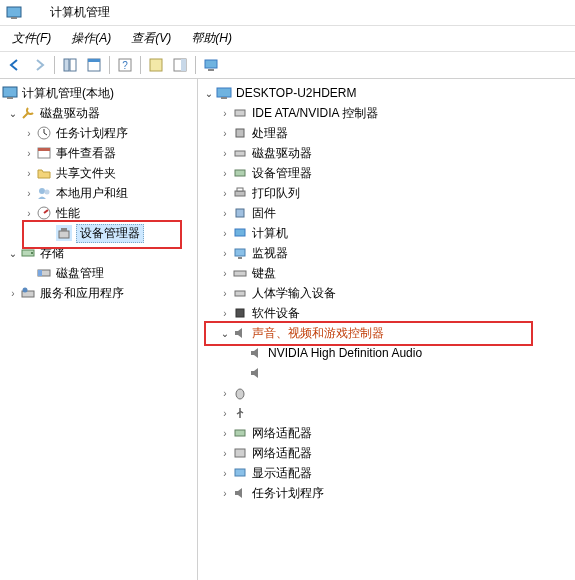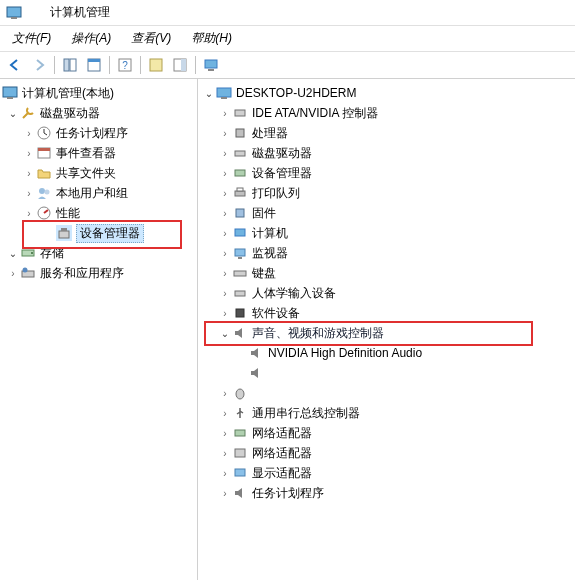--- a/index.html
+++ b/index.html
@@ -277,20 +277,29 @@
     <div class="tree-row" style="padding-left:6px">
       <span class="twisty open">⌄</span>
       <span class="ticon">
           <svg width="16" height="16">
             <rect x="2" y="5" width="12" height="6" fill="#b8d8b8" stroke="#5a8a5a"></rect>
             <circle cx="12" cy="8" r="1" fill="#3a6a3a"></circle>
           </svg>
         </span>
       <span>存储</span>
     </div>
+    <div class="tree-row" style="padding-left:36px">
+      <span class="ticon">
+          <svg width="16" height="16">
+            <rect x="2" y="5" width="12" height="6" fill="#d0d0d0" stroke="#707070"></rect>
+            <rect x="2" y="5" width="4" height="6" fill="#7aa7e0"></rect>
+          </svg>
+        </span>
+      <span>磁盘管理</span>
+    </div>
     <div class="tree-row" style="padding-left:6px">
       <span class="twisty">›</span>
       <span class="ticon">
           <svg width="16" height="16">
             <rect x="2" y="6" width="12" height="6" fill="#d0d0d0" stroke="#707070"></rect>
             <circle cx="5" cy="5" r="2.5" fill="#5a8ac0"></circle>
           </svg>
         </span>
       <span>服务和应用程序</span>
     </div>
@@ -411,21 +420,21 @@
       </div>
 
     <div class="hlbox-right">
       <div class="tree-row" style="padding-left:20px">
         <span class="twisty open">⌄</span>
         <span class="ticon">
             <svg width="14" height="14">
               <path d="M2 5 h3 l4-3 v10 l-4-3 h-3 z" fill="#808080"></path>
             </svg>
           </span>
-        <span style="color:#0f172a">声音、视频和游戏控制器</span>
+        <span style="color:#c2410c">声音、视频和游戏控制器</span>
       </div>
     </div>
     <div class="tree-row" style="padding-left:50px">
         <span class="ticon">
           <svg width="14" height="14">
             <path d="M2 5 h3 l4-3 v10 l-4-3 h-3 z" fill="#808080"></path>
           </svg>
         </span>
         <span>NVIDIA High Definition Audio</span>
       </div>
@@ -445,21 +454,20 @@
           </svg>
         </span>
       </div>
     <div class="tree-row" style="padding-left:20px">
         <span class="twisty">›</span>
         <span class="ticon">
           <svg width="14" height="14">
             <path d="M7 2 v10 M7 6 l-3 2 M7 5 l3 2" stroke="#606060" stroke-width="1.5" fill="none"></path>
           </svg>
         </span>
-        <span>通用串行总线控制器</span>
       </div>
     <div class="tree-row" style="padding-left:20px">
         <span class="twisty">›</span>
         <span class="ticon">
           <svg width="14" height="14">
             <rect x="2" y="4" width="10" height="6" fill="#b0d0b0" stroke="#608060"></rect>
           </svg>
         </span>
         <span>网络适配器</span>
       </div>

